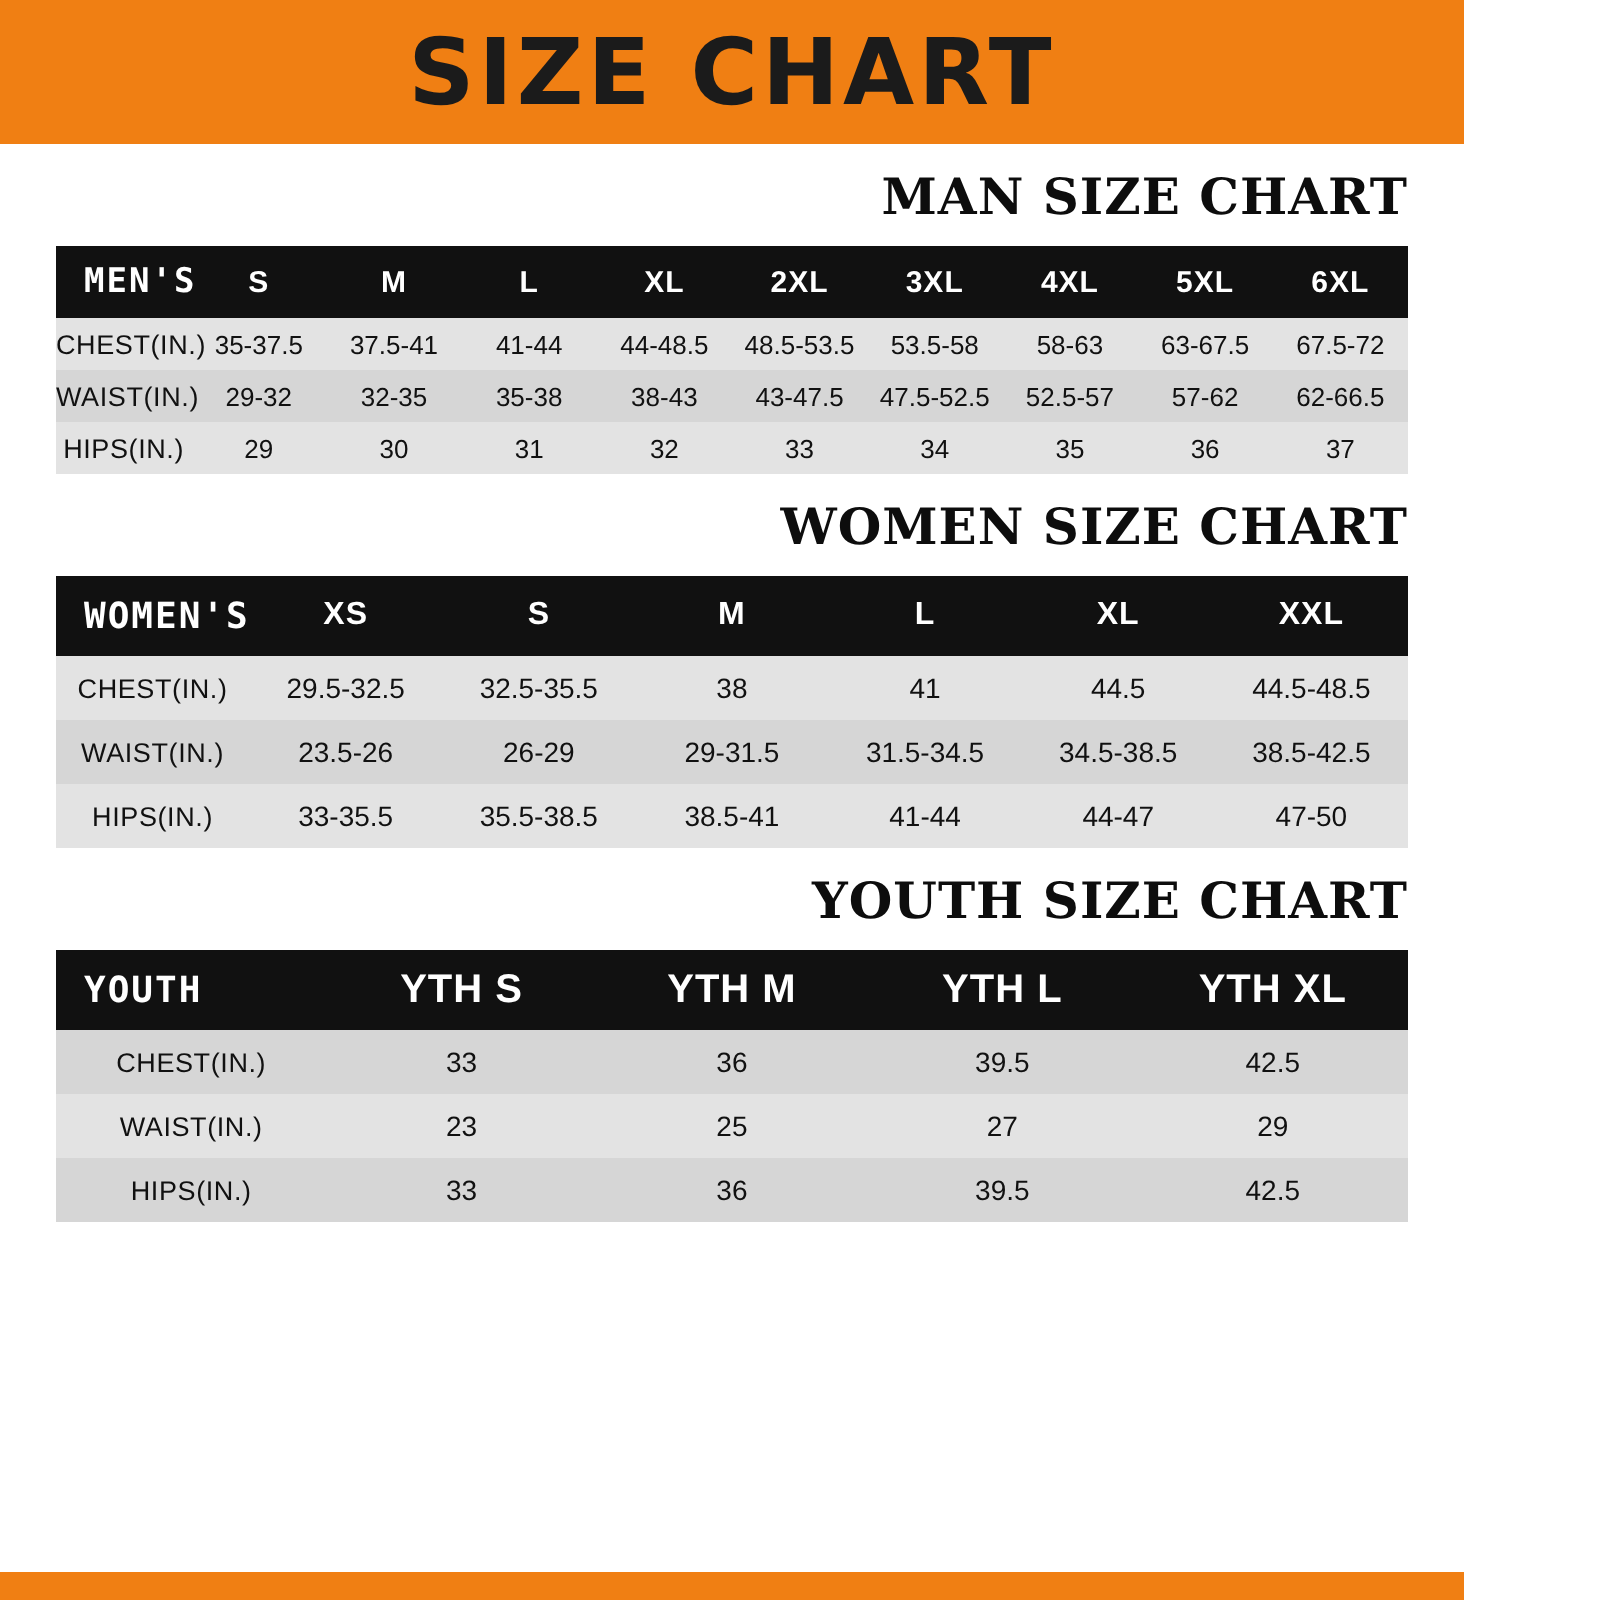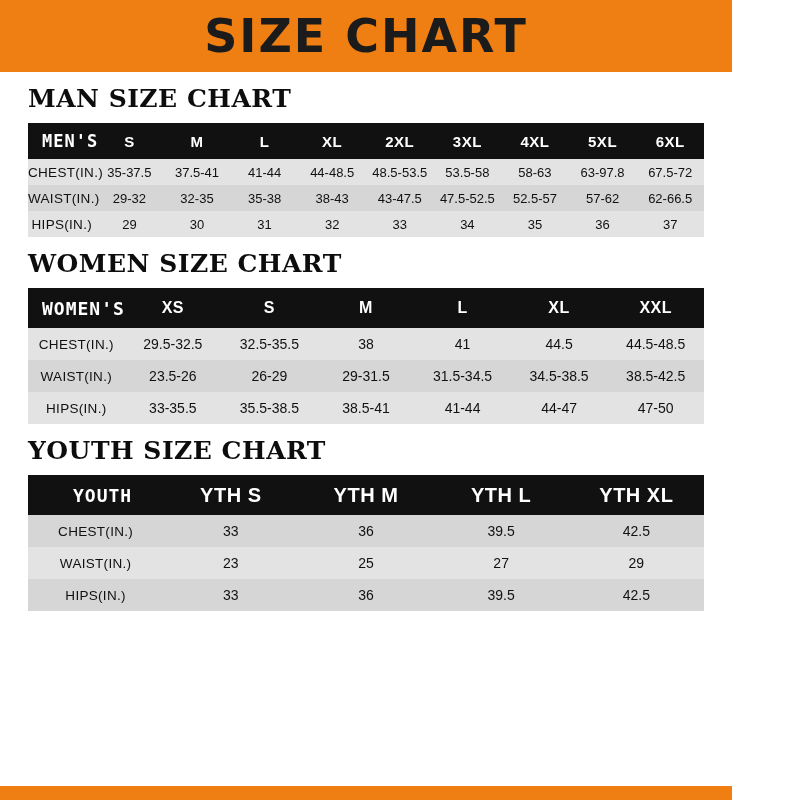--- a/index.html
+++ b/index.html
@@ -44,21 +44,21 @@
   
   .content {
     flex: 1;
     padding: 0 28px;
     box-sizing: border-box;
   }
   .section {
     margin-top: 10px;
   }
   .section-title {
-    text-align: left;
+    text-align: right;
     font-family: "DejaVu Serif", serif;
     font-weight: bold;
     font-size: 25px;
     letter-spacing: 0.5px;
     color: #0d0d0d;
     margin: 12px 0 10px 0;
   }
   table.size-table {
     width: 100%;
     border-collapse: collapse;
@@ -76,21 +76,21 @@
   }
   table.size-table thead th {
     background: #111111;
     color: #ffffff;
     font-weight: bold;
     font-size: 15px;
     height: 36px;
     letter-spacing: 0.5px;
   }
   table.size-table thead th.corner {
-    text-align: center;
+    text-align: left;
     padding-left: 14px;
     font-family: "DejaVu Sans Mono", monospace;
     font-size: 17px;
     letter-spacing: 1px;
   }
   table.size-table tbody tr.row-a td { background: #e3e3e3; }
   table.size-table tbody tr.row-b td { background: #d6d6d6; }
   table.size-table tbody td.label {
     font-size: 13.5px;
     letter-spacing: 0.3px;
@@ -154,21 +154,21 @@
         <tbody>
           <tr class="row-a">
             <td class="label">CHEST(IN.)</td>
             <td>35-37.5</td>
             <td>37.5-41</td>
             <td>41-44</td>
             <td>44-48.5</td>
             <td>48.5-53.5</td>
             <td>53.5-58</td>
             <td>58-63</td>
-            <td>63-97.8</td>
+            <td>63-67.5</td>
             <td>67.5-72</td>
           </tr>
           <tr class="row-b">
             <td class="label">WAIST(IN.)</td>
             <td>29-32</td>
             <td>32-35</td>
             <td>35-38</td>
             <td>38-43</td>
             <td>43-47.5</td>
             <td>47.5-52.5</td>

